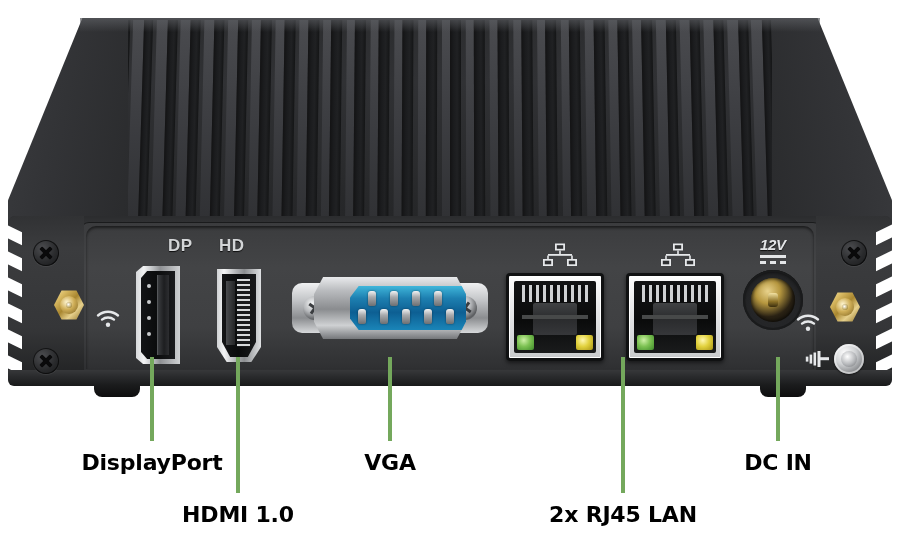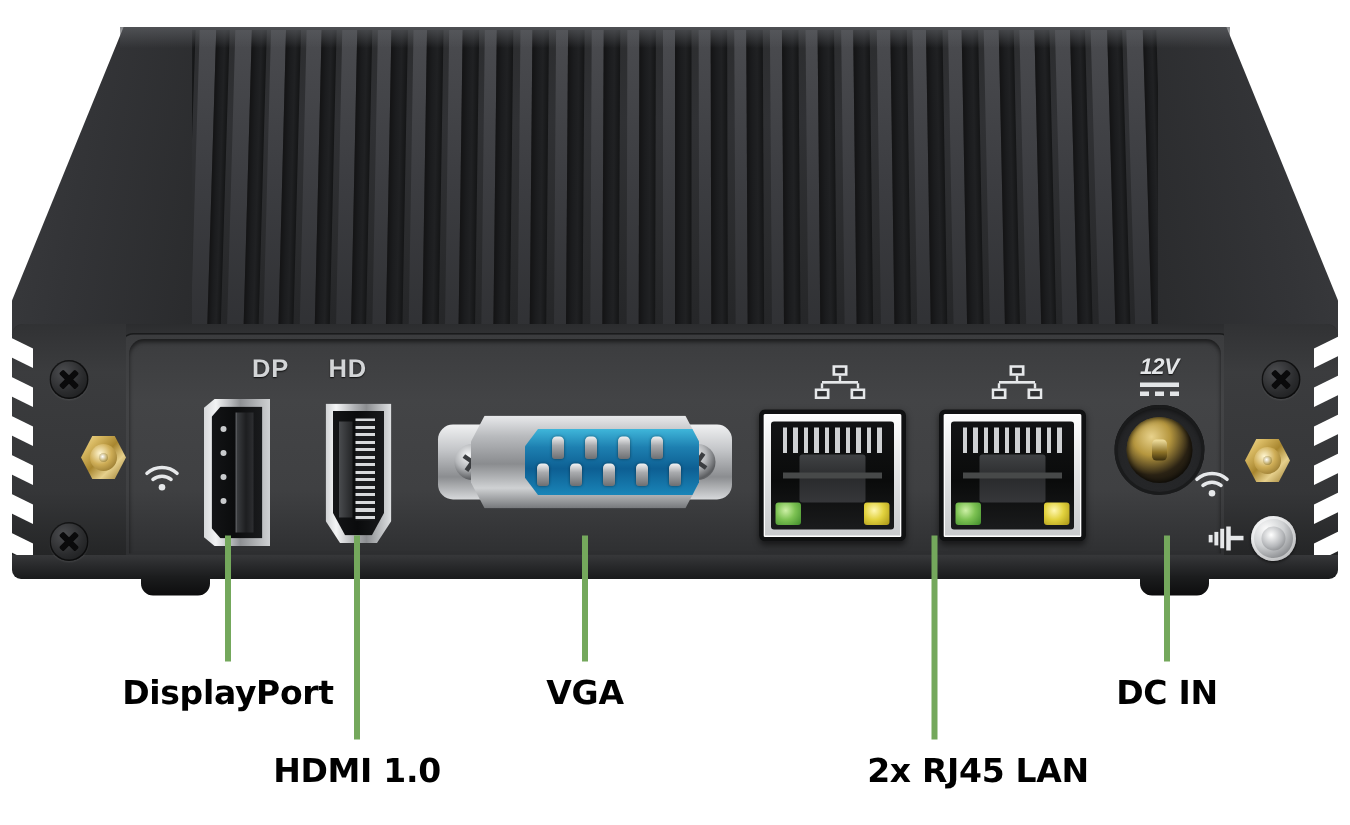--- a/index.html
+++ b/index.html
@@ -755,18 +755,18 @@
 
 
   <div id="callouts">
       <div class="callout-line" style="left: 150px; top: 357px; height: 84px; background: rgb(116, 168, 92);"></div>
       <div class="callout-label" style="left: 152px; top: 450px;">DisplayPort</div>
       <div class="callout-line" style="left: 236px; top: 357px; height: 136px; background: rgb(116, 168, 92);"></div>
       <div class="callout-label" style="left: 238px; top: 502px;">HDMI 1.0</div>
       <div class="callout-line" style="left: 388px; top: 357px; height: 84px; background: rgb(116, 168, 92);"></div>
       <div class="callout-label" style="left: 390px; top: 450px;">VGA</div>
       <div class="callout-line" style="left: 621px; top: 357px; height: 136px; background: rgb(116, 168, 92);"></div>
-      <div class="callout-label" style="left: 652px; top: 502px;">2x RJ45 LAN</div>
+      <div class="callout-label" style="left: 623px; top: 502px;">2x RJ45 LAN</div>
       <div class="callout-line" style="left: 776px; top: 357px; height: 84px; background: rgb(116, 168, 92);"></div>
       <div class="callout-label" style="left: 778px; top: 450px;">DC IN</div>
     </div>
 
 </div>
 
 </body></html>

